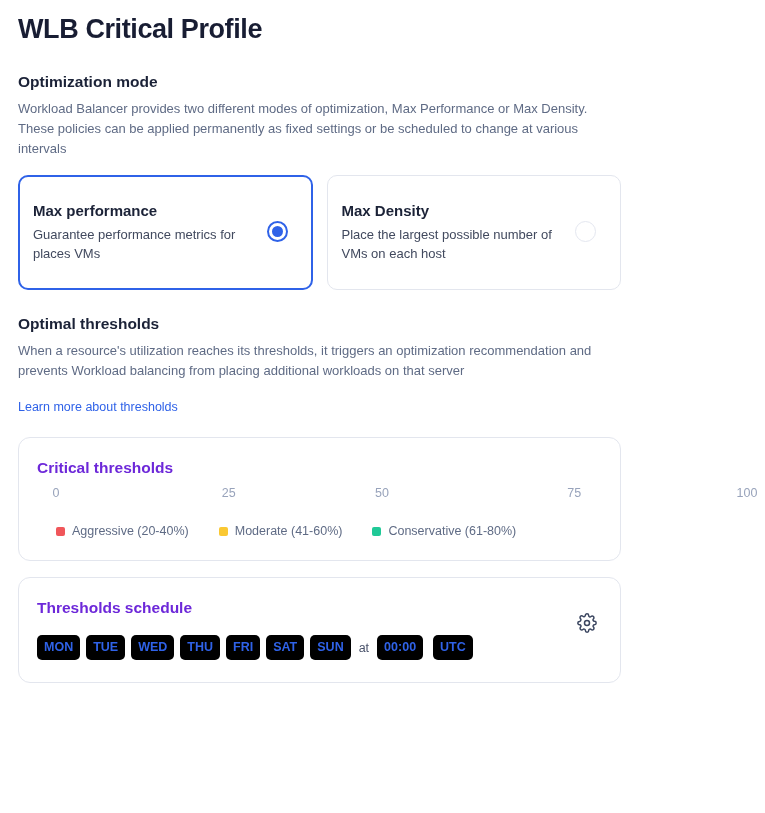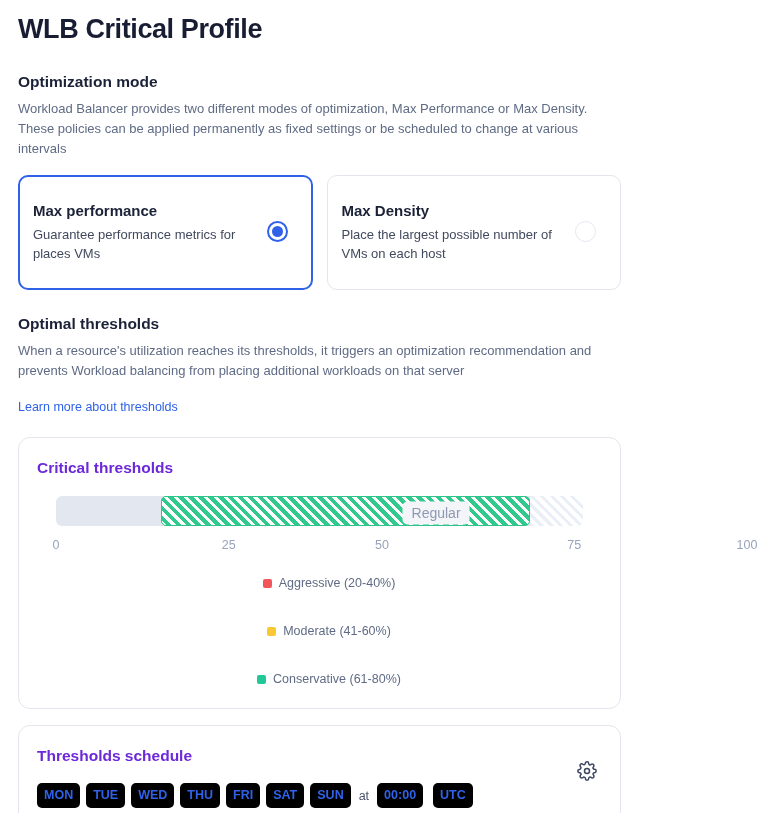--- a/index.html
+++ b/index.html
@@ -210,21 +210,20 @@
     white-space: nowrap;
   }
 
   
   .legend {
     display: flex;
     align-items: center;
     margin-top: 16px;
     padding-left: 19px;
     gap: 30px;
-    flex-direction: column;
   }
   .legend-item {
     display: flex;
     align-items: center;
     gap: 7px;
     font-size: 12.5px;
     color: #5f6b85;
     line-height: 18px;
   }
   .legend-swatch {
@@ -310,27 +309,20 @@
   <div>
     <div class="section-heading">Optimal thresholds</div>
     <p class="section-desc">When a resource's utilization reaches its thresholds, it triggers an optimization recommendation and prevents Workload balancing from placing additional workloads on that server</p>
     <a class="link">Learn more about thresholds</a>
   </div>
 
   <div class="panel" style="margin-top:22px;">
     <div class="panel-title">Critical thresholds</div>
 
 
-    <div class="slider-wrap">
-      <div class="track">
-        <div class="track-inactive-hatch" id="inactive-hatch" style="left: 90%; right: 0px;"></div>
-        <div class="track-fill" id="range-fill" style="left: 20%; width: 70%;"></div>
-      </div>
-      <div class="fill-label" id="range-label" style="left: 399.05px;">Regular</div>
-    </div>
 
     <div class="axis" id="slider-axis">
         <span class="tick" style="left: 19px;">0</span>
         <span class="tick" style="left: 191.75px;">25</span>
         <span class="tick" style="left: 345px;">50</span>
         <span class="tick" style="left: 537.25px;">75</span>
         <span class="tick" style="left: 710px;">100</span>
       </div>
 
     <div class="legend" id="legend">

